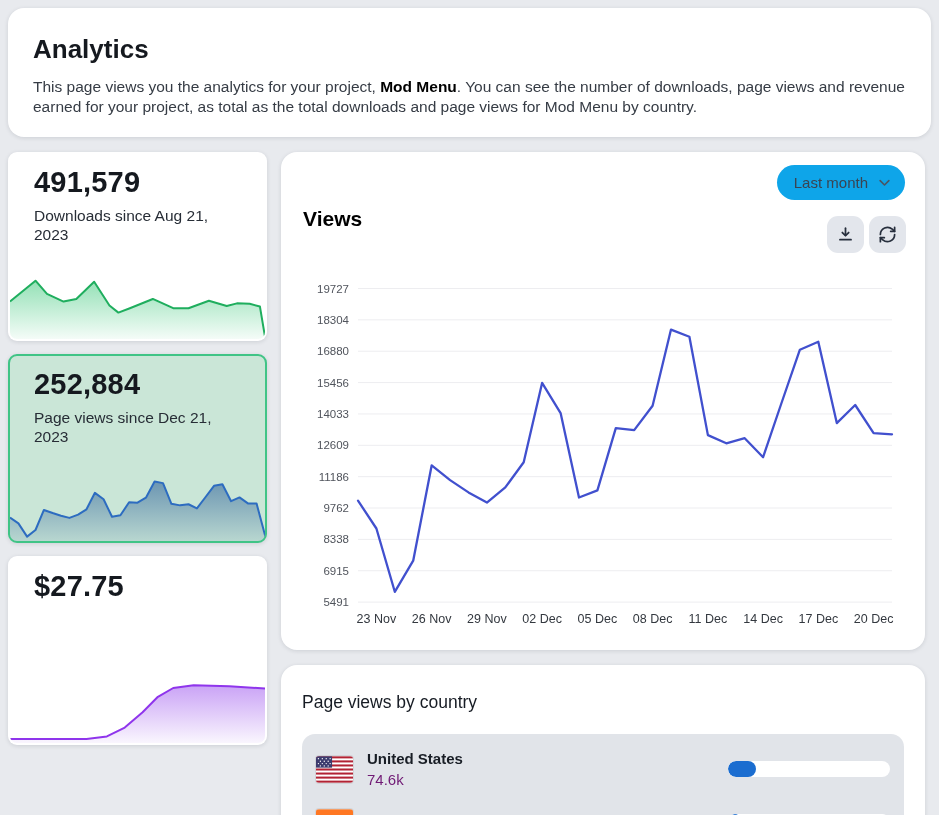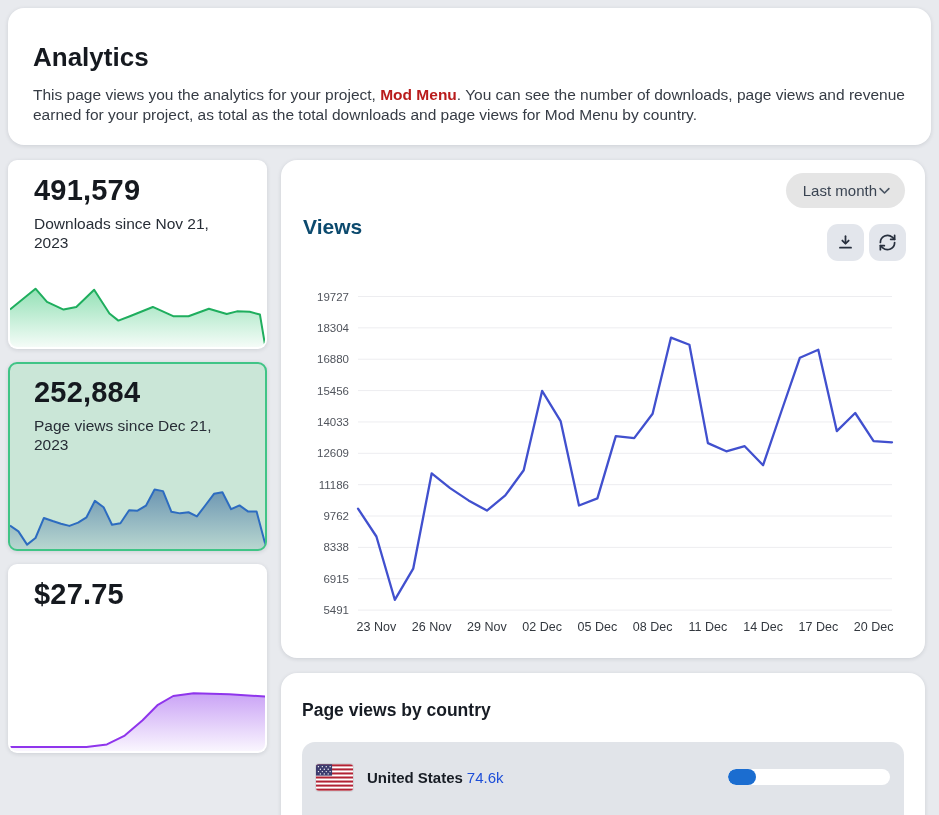--- a/index.html
+++ b/index.html
@@ -11,85 +11,85 @@
     color: #1a2029;
   }
   .page { padding: 8px; }
   .card {
     background: #ffffff;
     border-radius: 16px;
     box-shadow: 0 1px 4px rgba(25,33,46,.13);
   }
   
   .header-card { padding: 22px 25px 20px; margin-bottom: 15px; }
-  .header-card h1 { margin: 12px 0 12px; font-size: 26px; font-weight: 800; color: #15191f; }
+  .header-card h1 { margin: 4px 0 12px; font-size: 26px; font-weight: 800; color: #15191f; }
   .header-card p { margin: 0; font-size: 15.5px; line-height: 1.28; color: #363c45; max-width: 880px; }
-  .header-card p b { color: #b91c1c; }
+  .header-card p b { color: #000000; }
   
   .content { display: flex; gap: 14px; align-items: flex-start; }
   .stat-col { width: 259px; display: flex; flex-direction: column; gap: 13px; flex: none; }
   .main-col { width: 644px; flex: none; }
   
   .stat-card {
     position: relative; height: 189px; border-radius: 9px; overflow: hidden;
     background: #fff; box-shadow: 0 1px 4px rgba(25,33,46,.13);
     padding: 12px 24px 0; cursor: pointer; border: 2px solid transparent;
   }
   .stat-card.selected { background: #cae6d7; border-color: #40c486; }
   .stat-value { font-size: 29px; font-weight: 800; color: #15191f; letter-spacing: .2px; }
   .stat-label { font-size: 15.5px; color: #272d36; margin-top: 7px; line-height: 1.25; width: 190px; }
   .spark { position: absolute; left: 0; bottom: 0; width: 100%; height: 66px; display: block; }
   
   .chart-panel { position: relative; height: 498px; margin-bottom: 15px; }
   .pill {
     position: absolute; top: 13px; right: 20px; height: 35px;
-    display: flex; align-items: center; padding: 0 13px 0 17px;
-    background: #e5e5e5; border: none; border-radius: 18px;
+    display: flex; align-items: center; gap: 9px; padding: 0 13px 0 17px;
+    background: #0ea5e9; border: none; border-radius: 18px;
     font-family: inherit; font-size: 15px; color: #3a4452; cursor: pointer;
   }
   .pill svg { stroke: #4a5563; }
-  .chart-title { position: absolute; left: 22px; top: 55px; margin: 0; font-size: 21px; font-weight: 800; color: #0c4a6e; }
+  .chart-title { position: absolute; left: 22px; top: 55px; margin: 0; font-size: 21px; font-weight: 800; color: #000000; }
   .icon-btns { position: absolute; right: 19px; top: 64px; display: flex; gap: 5px; }
   .icon-btn {
     width: 37px; height: 37px; border: none; border-radius: 11px; background: #e3e6ec;
     display: grid; place-items: center; cursor: pointer; padding: 0;
   }
   .icon-btn svg { stroke: #272f3d; }
   #main-chart { position: absolute; left: 0; top: 118px; width: 644px; height: 378px; }
   .ytick { font-size: 11.5px; fill: #50545c; }
   .xtick { font-size: 12.5px; fill: #33383f; }
   
   .country-panel { height: 175px; padding: 27px 21px 0; }
-  .country-panel h2 { margin: 0; font-size: 17.5px; font-weight: 700; color: #171c24; }
+  .country-panel h2 { margin: 0; font-size: 17.5px; font-weight: 400; color: #171c24; }
   .country-list { margin-top: 21px; background: #e1e4e9; border-radius: 13px; padding: 9px 14px; }
   .country-row { display: flex; align-items: center; min-height: 53px; gap: 14px; }
   .flag { width: 37px; height: 27px; border-radius: 3px; overflow: hidden; flex: none; box-shadow: 0 0 0 1px rgba(0,0,0,.07); }
   .flag svg { display: block; }
-  .country-text { display: flex; flex-direction: row; gap: 4px; }
+  .country-text { display: flex; flex-direction: column; gap: 4px; }
   .cname { font-size: 15px; font-weight: 700; color: #181d25; }
-  .cvalue { font-size: 15px; color: #1d4ed8; }
+  .cvalue { font-size: 15px; color: #701a75; }
   .bar-track { margin-left: auto; width: 162px; height: 16px; background: #ffffff; border-radius: 8px; overflow: hidden; }
   .bar-fill { height: 100%; border-radius: 8px; width: 0; }
 </style>
 </head>
 <body>
 
 <div class="page">
 
   <header class="card header-card">
     <h1>Analytics</h1>
     <p><span>This page views you the analytics for your project, </span><b>Mod Menu</b><span>. You can see the number of downloads, page views and revenue earned for your project, as total as the total downloads and page views for Mod Menu by country.</span></p>
   </header>
 
   <div class="content">
 
     <aside class="stat-col">
       <article class="stat-card">
         <div class="stat-value">491,579</div>
-        <div class="stat-label">Downloads since Nov 21, 2023</div>
+        <div class="stat-label">Downloads since Aug 21, 2023</div>
         <svg class="spark" id="spark-0" viewBox="0 0 100 30" preserveAspectRatio="none">
             <defs>
               <linearGradient id="spark-0-grad" x1="0" y1="0" x2="0" y2="1">
                 <stop offset="0%" stop-color="#8edfb2" stop-opacity="0.95"></stop>
                 <stop offset="100%" stop-color="#8edfb2" stop-opacity="0.03"></stop>
               </linearGradient>
             </defs>
             <path d="M0 13 L10 3.5 L14.5 9.5 L21 13 L26 11.8 L33 4 L39 14.8 L42.5 18 L47 16 L56 11.8 L64 16 L70 16 L78 12.6 L85 15 L89 13.8 L94 14 L98 15.2 L100 29 L101 32 L-1 32 Z" fill="url(#spark-0-grad)" stroke="none"></path>
             <path d="M0 13 L10 3.5 L14.5 9.5 L21 13 L26 11.8 L33 4 L39 14.8 L42.5 18 L47 16 L56 11.8 L64 16 L70 16 L78 12.6 L85 15 L89 13.8 L94 14 L98 15.2 L100 29" fill="none" stroke="#1fae5e" stroke-width="2" vector-effect="non-scaling-stroke" stroke-linejoin="round"></path>
           </svg>

